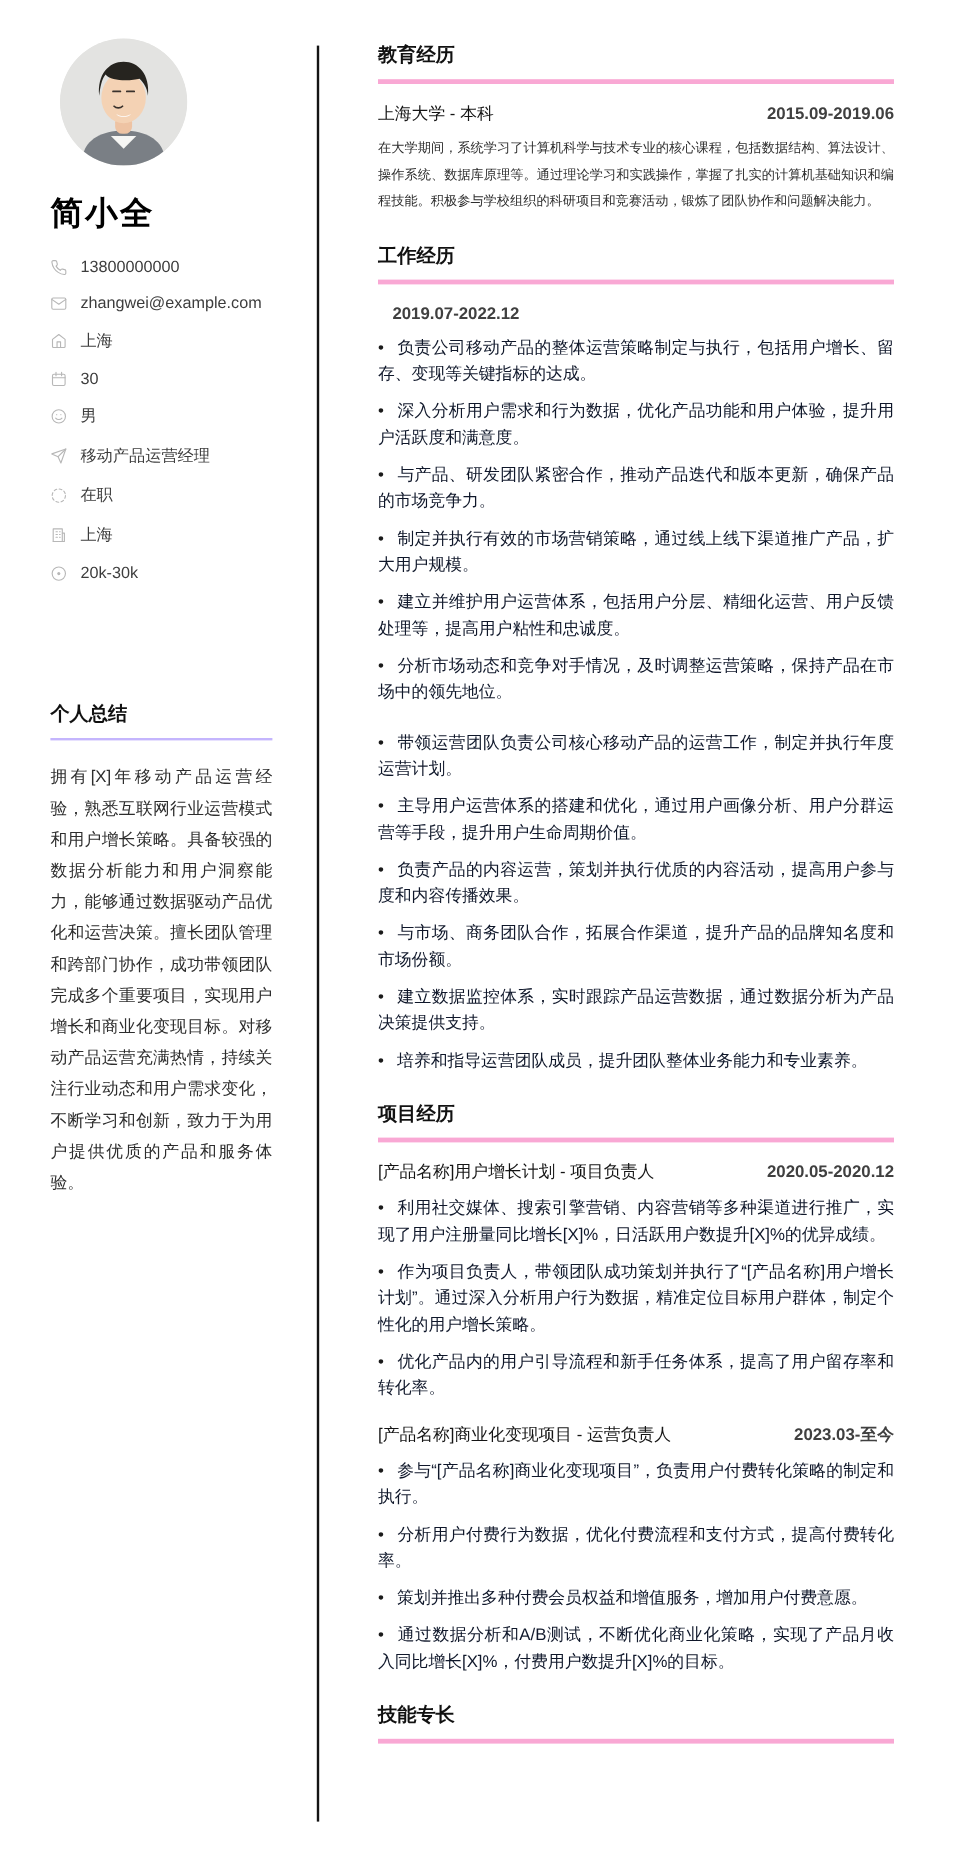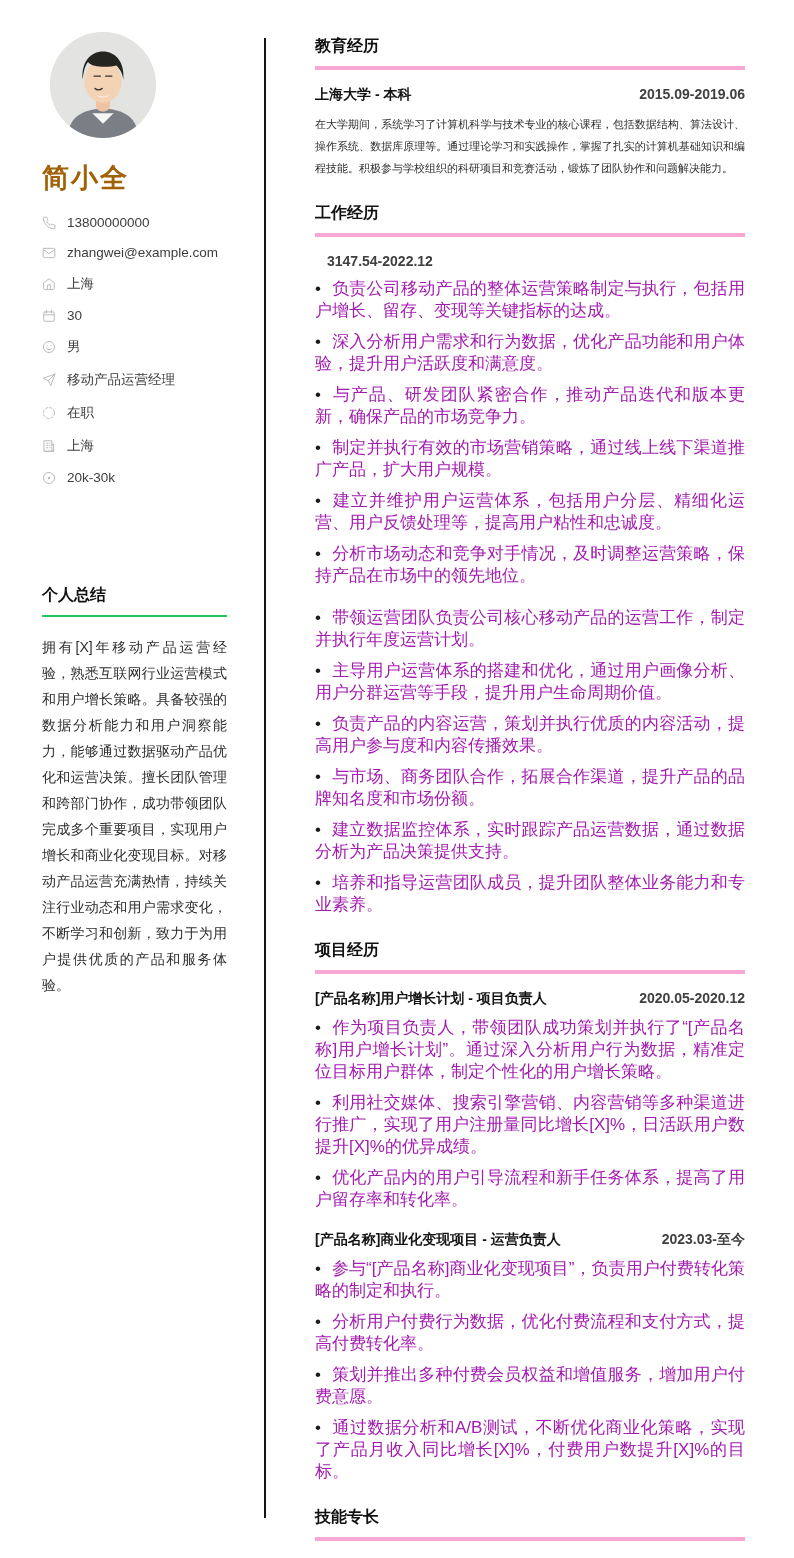--- a/index.html
+++ b/index.html
@@ -8,49 +8,49 @@
     width:794px; height:1558px; overflow:hidden;
     font-family:"Liberation Sans","DejaVu Sans",sans-serif;
     color:#222;
   }
   .page { display:flex; width:794px; height:1558px; }
 
   
   .sidebar { width:264px; flex-shrink:0; padding:32px 37px 0 42px; }
   .avatar-wrap { width:106px; height:106px; border-radius:50%; overflow:hidden; margin-left:8px; background:#e3e3e1; }
   .avatar-wrap svg { display:block; width:100%; height:100%; }
-  .name { font-size:27px; font-weight:700; color:#a16207; letter-spacing:2px; margin:22px 0 19px; }
+  .name { font-size:27px; font-weight:700; color:#000000; letter-spacing:2px; margin:22px 0 19px; }
   .contact-row { display:flex; align-items:center; margin-bottom:15px; }
   .contact-icon { width:14px; height:14px; flex-shrink:0; margin-right:11px; display:flex; align-items:center; justify-content:center; }
   .contact-icon svg { width:14px; height:14px; stroke:#b7b7b7; fill:none; stroke-width:1.6; stroke-linecap:round; stroke-linejoin:round; }
   .contact-value { font-size:13.5px; color:#3d3d3d; }
 
   .summary { margin-top:100px; }
   .side-title {
     font-size:16px; font-weight:700; color:#111;
-    padding-bottom:9px; border-bottom:2px solid #22c55e; margin-bottom:17px;
+    padding-bottom:9px; border-bottom:2px solid #c4b5fd; margin-bottom:17px;
   }
   .summary-text { font-size:14px; line-height:26px; color:#2d2d2d; text-align:justify; }
 
   
   .divider { width:2px; background:#141414; height:1480px; margin-top:38px; flex-shrink:0; }
 
   
   .main { flex:1; padding:36px 49px 0 49px; }
   .section { margin-bottom:24px; }
   .section-title {
     font-size:16px; font-weight:700; color:#111;
     padding-bottom:9px; border-bottom:4px solid #f9a8d4; margin-bottom:16px;
   }
   .entry { margin-bottom:20px; }
   .entry-header { display:flex; justify-content:space-between; align-items:baseline; margin-bottom:9px; }
-  .entry-name { font-size:14px; font-weight:700; color:#141414; }
+  .entry-name { font-size:14px; font-weight:400; color:#141414; }
   .entry-date { font-size:14px; font-weight:700; color:#404040; white-space:nowrap; margin-left:12px; }
   .body-text { font-size:11px; color:#2e2e2e; line-height:22px; text-align:justify; }
-  .bullet { font-size:17px; color:#a21caf; line-height:22px; text-align:justify; margin-bottom:9px; }
+  .bullet { font-size:14px; color:#0f172a; line-height:22px; text-align:justify; margin-bottom:9px; }
   .bullet::before { content:"•"; margin-right:11px; color:#1a1a1a; }
 </style>
 </head>
 <body>
 
 <div class="page">
 
   <aside class="sidebar">
     <div class="avatar-wrap">
       <svg viewBox="0 0 120 120">
@@ -168,21 +168,21 @@
         </div>
         <p class="body-text">在大学期间，系统学习了计算机科学与技术专业的核心课程，包括数据结构、算法设计、操作系统、数据库原理等。通过理论学习和实践操作，掌握了扎实的计算机基础知识和编程技能。积极参与学校组织的科研项目和竞赛活动，锻炼了团队协作和问题解决能力。</p>
       </div>
     </section>
 
     <section class="section">
       <h2 class="section-title">工作经历</h2>
 
       <div class="entry">
         <div class="entry-header">
-          <span class="entry-date">3147.54-2022.12</span>
+          <span class="entry-date">2019.07-2022.12</span>
         </div>
         <p class="bullet">负责公司移动产品的整体运营策略制定与执行，包括用户增长、留存、变现等关键指标的达成。</p>
         <p class="bullet">深入分析用户需求和行为数据，优化产品功能和用户体验，提升用户活跃度和满意度。</p>
         <p class="bullet">与产品、研发团队紧密合作，推动产品迭代和版本更新，确保产品的市场竞争力。</p>
         <p class="bullet">制定并执行有效的市场营销策略，通过线上线下渠道推广产品，扩大用户规模。</p>
         <p class="bullet">建立并维护用户运营体系，包括用户分层、精细化运营、用户反馈处理等，提高用户粘性和忠诚度。</p>
         <p class="bullet">分析市场动态和竞争对手情况，及时调整运营策略，保持产品在市场中的领先地位。</p>
       </div>
 
       <div class="entry" style="margin-bottom:0;">
@@ -196,22 +196,22 @@
     </section>
 
     <section class="section">
       <h2 class="section-title">项目经历</h2>
 
       <div class="entry">
         <div class="entry-header">
           <span class="entry-name">[产品名称]用户增长计划 - 项目负责人</span>
           <span class="entry-date">2020.05-2020.12</span>
         </div>
+        <p class="bullet">利用社交媒体、搜索引擎营销、内容营销等多种渠道进行推广，实现了用户注册量同比增长[X]%，日活跃用户数提升[X]%的优异成绩。</p>
         <p class="bullet">作为项目负责人，带领团队成功策划并执行了“[产品名称]用户增长计划”。通过深入分析用户行为数据，精准定位目标用户群体，制定个性化的用户增长策略。</p>
-        <p class="bullet">利用社交媒体、搜索引擎营销、内容营销等多种渠道进行推广，实现了用户注册量同比增长[X]%，日活跃用户数提升[X]%的优异成绩。</p>
         <p class="bullet">优化产品内的用户引导流程和新手任务体系，提高了用户留存率和转化率。</p>
       </div>
 
       <div class="entry" style="margin-bottom:0;">
         <div class="entry-header">
           <span class="entry-name">[产品名称]商业化变现项目 - 运营负责人</span>
           <span class="entry-date">2023.03-至今</span>
         </div>
         <p class="bullet">参与“[产品名称]商业化变现项目”，负责用户付费转化策略的制定和执行。</p>
         <p class="bullet">分析用户付费行为数据，优化付费流程和支付方式，提高付费转化率。</p>

